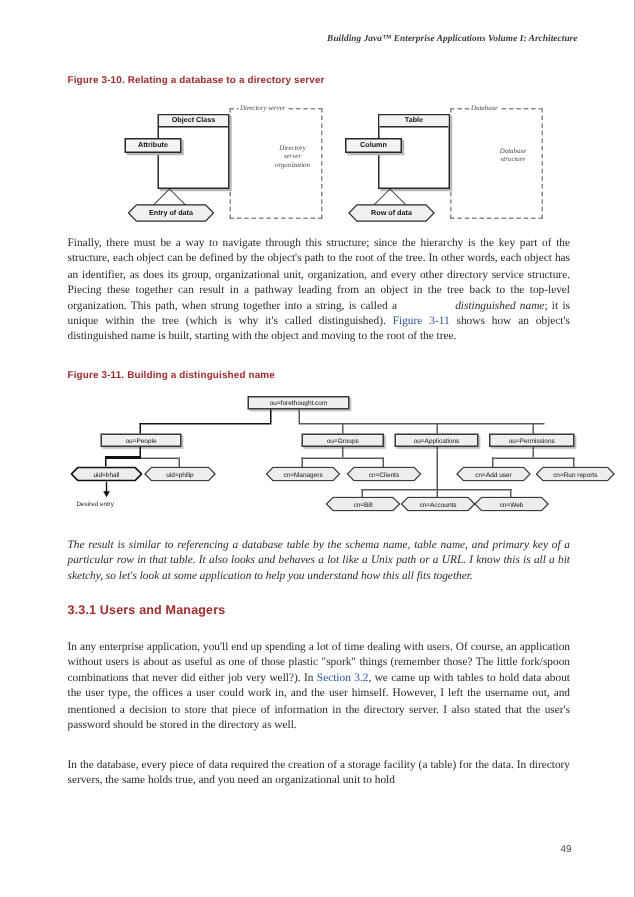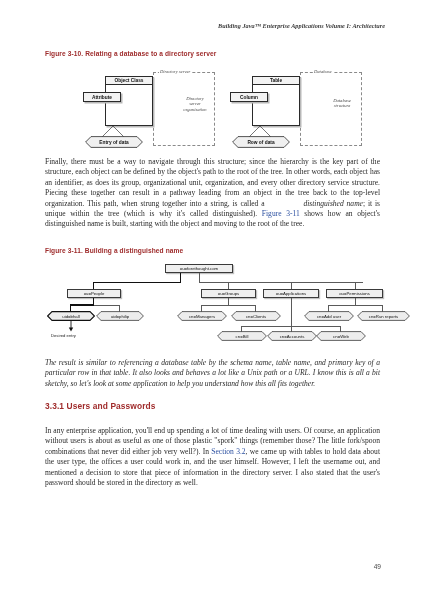--- a/index.html
+++ b/index.html
@@ -361,20 +361,21 @@
 
     <svg style="position:absolute;left:22px;top:61px;width:14px;height:12px;">
       <line x1="4" y1="0" x2="4" y2="8" stroke="#111" stroke-width="0.9"></line>
       <polygon points="4,10.5 1.8,6.5 6.2,6.5" fill="#111"></polygon>
     </svg>
     <div class="annot" style="left:6px; top:73px;">Desired entry</div>
   </div>
 
   <div class="para" style="top:358px;font-style:italic;">The result is similar to referencing a database table by the schema name, table name, and primary key of a particular row in that table. It also looks and behaves a lot like a Unix path or a URL. I know this is all a bit sketchy, so let's look at some application to help you understand how this all fits together.</div>
 
-  <div class="section-head" style="top:401px;">3.3.1 Users and Passwords</div>
+  <div class="section-head" style="top:401px;">3.3.1 Users and Managers</div>
 
   <div class="para" style="top:426px;">In any enterprise application, you'll end up spending a lot of time dealing with users. Of course, an application without users is about as useful as one of those plastic "spork" things (remember those? The little fork/spoon combinations that never did either job very well?). In <span class="xref">Section 3.2</span>, we came up with tables to hold data about the user type, the offices a user could work in, and the user himself. However, I left the username out, and mentioned a decision to store that piece of information in the directory server. I also stated that the user's password should be stored in the directory as well.</div>
 
+  <div class="para" style="top:505px;">In the database, every piece of data required the creation of a storage facility (a table) for the data. In directory servers, the same holds true, and you need an organizational unit to hold</div>
 
   <div class="pageno">49</div>
 
 </div>
 
 </body></html>

